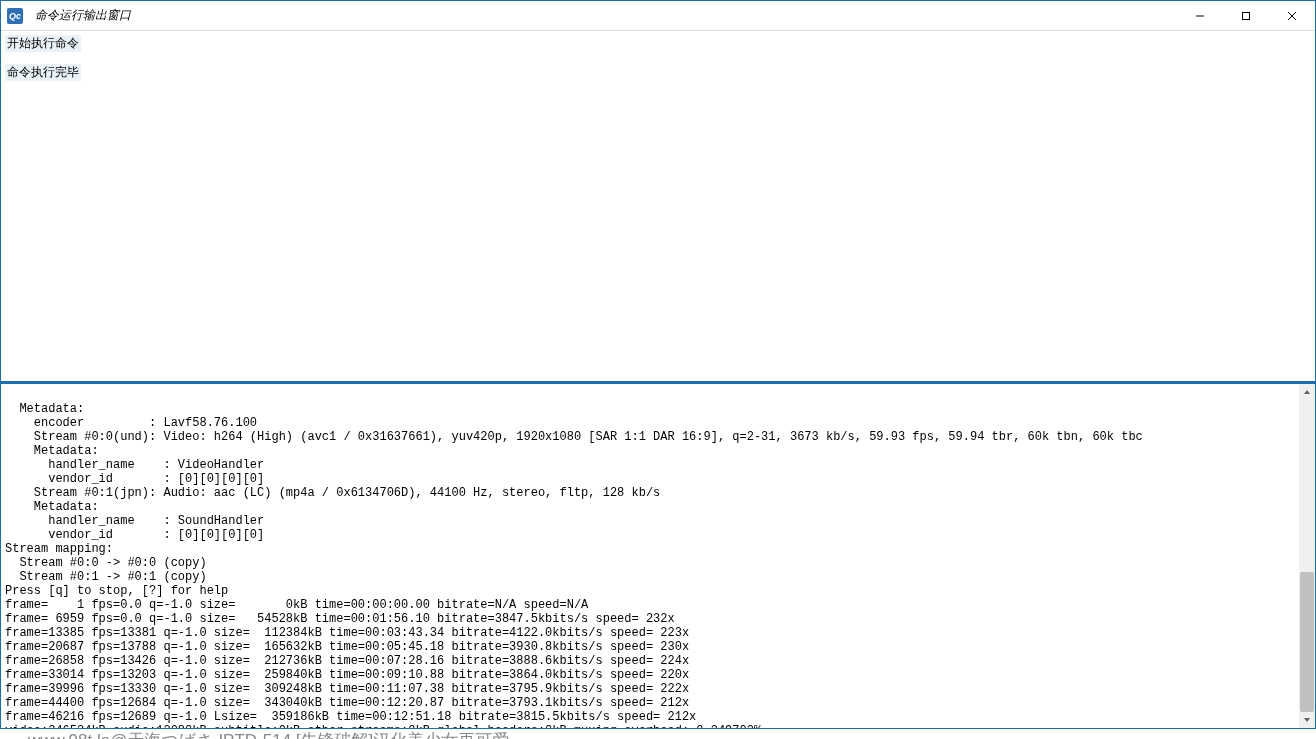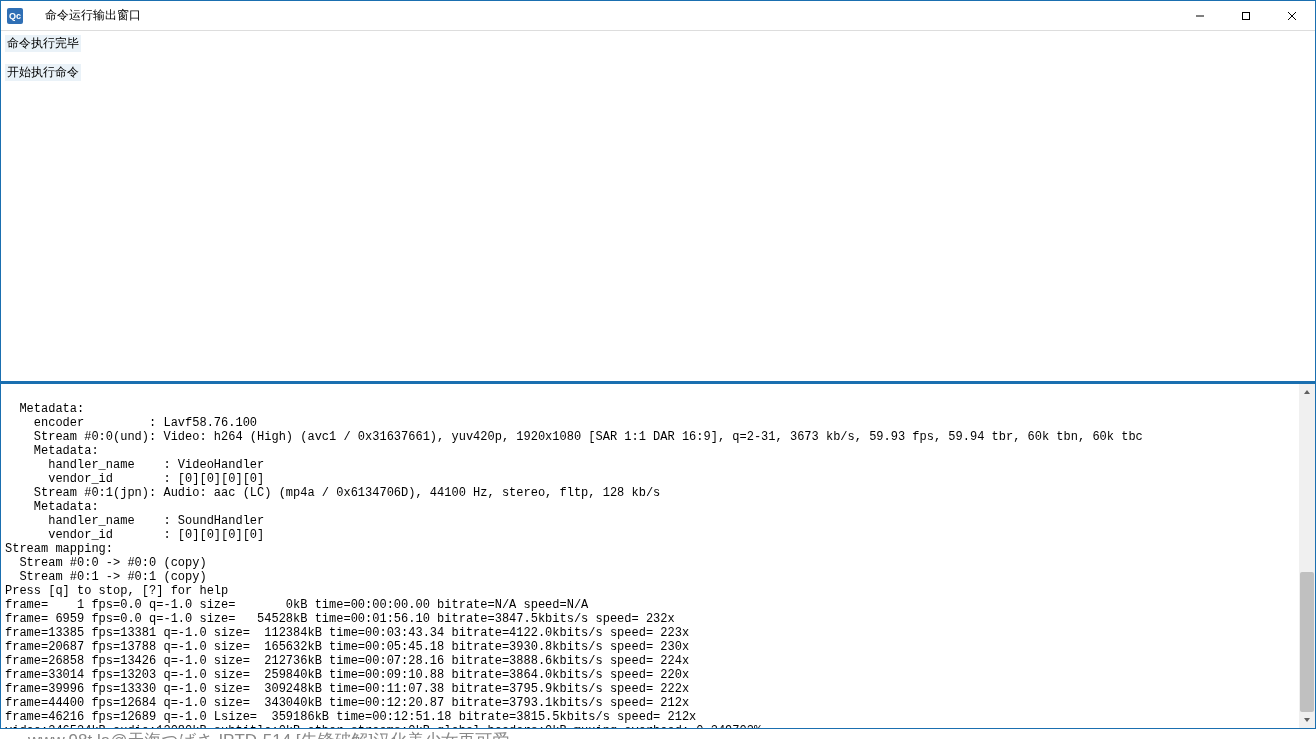--- a/index.html
+++ b/index.html
@@ -25,24 +25,25 @@
     height: 30px;
     background: #ffffff;
     display: flex;
     align-items: center;
     border-bottom: 1px solid #ddd;
     user-select: none;
   }
   .title-left {
     display: flex;
     align-items: center;
-    gap: 22px;
+    gap: 12px;
     padding-left: 6px;
     font-size: 12px;
     color: #000;
+    font-style: italic;
   }
   .app-icon {
     width: 16px; height: 16px;
     background: #2f6fb5;
     display: flex; align-items: center; justify-content: center;
     color: #fff; font-size: 9px; font-weight: bold;
     border-radius: 2px;
   }
   .title-spacer { flex: 1; }
   .win-controls {
@@ -165,22 +166,22 @@
       <div class="win-btn close">
         <svg viewBox="0 0 10 10">
             <line x1="1" y1="1" x2="9" y2="9" stroke="currentColor" stroke-width="1"></line>
             <line x1="9" y1="1" x2="1" y2="9" stroke="currentColor" stroke-width="1"></line>
           </svg>
       </div>
     </div>
   </div>
 
   <div class="upper-pane">
+    <div><span class="status-line">开始执行命令</span></div>
     <div><span class="status-line">命令执行完毕</span></div>
-    <div><span class="status-line">开始执行命令</span></div>
   </div>
 
   <div class="divider"></div>
 
   <div class="lower-pane-wrap">
     <div class="lower-pane" id="log-pane">  Metadata:
     encoder         : Lavf58.76.100
     Stream #0:0(und): Video: h264 (High) (avc1 / 0x31637661), yuv420p, 1920x1080 [SAR 1:1 DAR 16:9], q=2-31, 3673 kb/s, 59.93 fps, 59.94 tbr, 60k tbn, 60k tbc
     Metadata:
       handler_name    : VideoHandler

